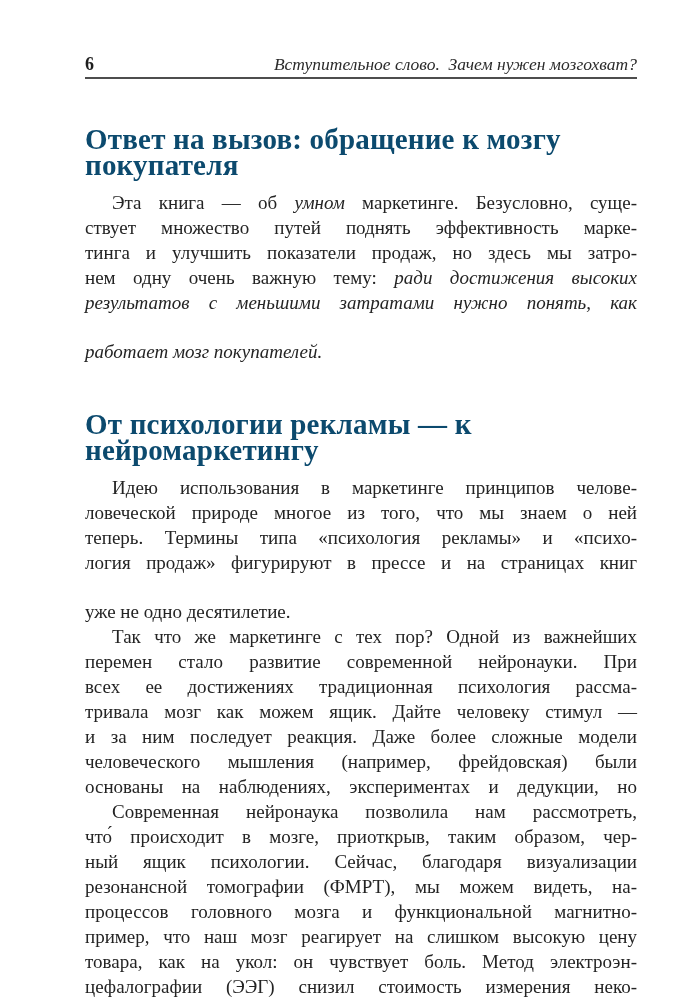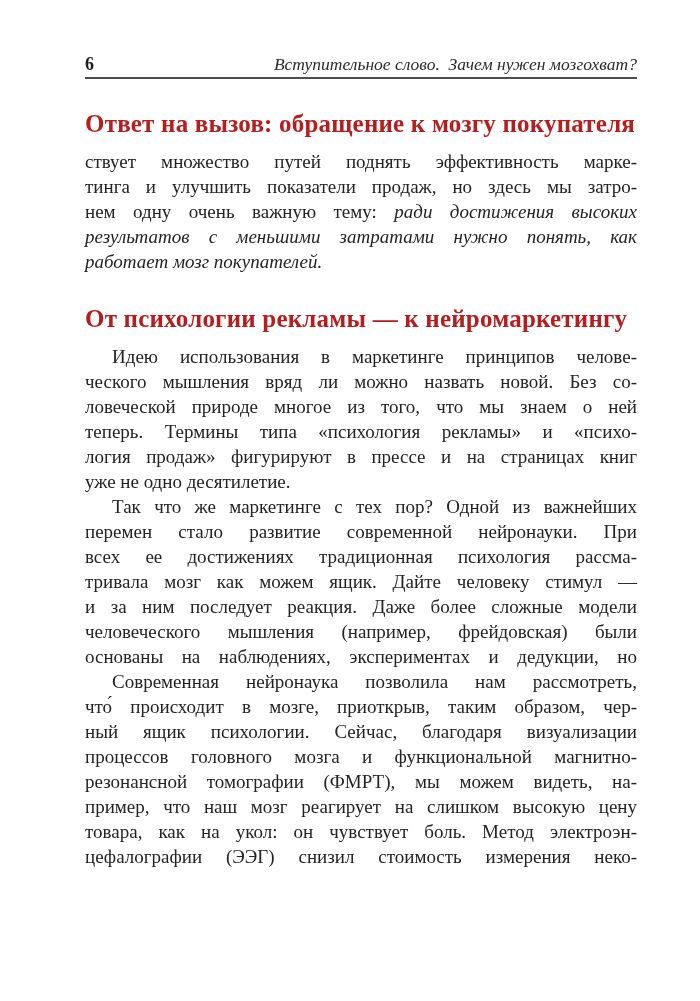--- a/index.html
+++ b/index.html
@@ -16,78 +16,78 @@
 
   .page-header {
     display: flex; justify-content: space-between; align-items: baseline;
     padding-top: 42px;
   }
   .page-num { font-weight: bold; font-size: 18px; color: #1e1e1e; }
   .running-head { font-style: italic; font-size: 17.5px; color: #2b2b2b; margin-top: 12px; }
   .header-rule { height: 2px; background: #4d4d4d; margin-top: 2px; }
 
   .section-heading {
-    font-size: 25px; font-weight: bold; line-height: 26px;
-    color: #b91c1c; letter-spacing: 0.2px;
-    margin: 32px 0 12px 0;
+    font-size: 29px; font-weight: bold; line-height: 26px;
+    color: #0c4a6e; letter-spacing: 0.2px;
+    margin: 47px 0 12px 0;
   }
 
   .paragraph { margin: 0; }
   .line {
     font-size: 19px; line-height: 25px;
     text-align: justify;
     text-align-last: justify;
     -moz-text-align-last: justify;
   }
   .line.indent { text-indent: 27px; }
-  .line.last { text-align-last: left; -moz-text-align-last: left; }
+  .line.last { text-align-last: left; margin-top: 24px; -moz-text-align-last: left; }
   .it { font-style: italic; }
 </style>
 </head>
 <body>
 
 <div class="page">
   <div class="content">
     <div class="page-header">
       <span class="page-num">6</span>
       <span class="running-head">Вступительное слово. Зачем нужен мозгохват?</span>
     </div>
     <div class="header-rule"></div>
     <div id="page-body">
         <h2 class="section-heading">Ответ на вызов: обращение к мозгу покупателя</h2>
         <div class="paragraph">
+          <div class="line indent"><span>Эта книга — об </span><span class="it">умном</span><span> маркетинге. Безусловно, суще-</span></div>
           <div class="line"><span>ствует множество путей поднять эффективность марке-</span></div>
           <div class="line"><span>тинга и улучшить показатели продаж, но здесь мы затро-</span></div>
           <div class="line"><span>нем одну очень важную тему: </span><span class="it">ради достижения высоких</span></div>
           <div class="line"><span class="it">результатов с меньшими затратами нужно понять, как</span></div>
           <div class="line last"><span class="it">работает мозг покупателей.</span></div>
         </div>
         <h2 class="section-heading">От психологии рекламы — к нейромаркетингу</h2>
         <div class="paragraph">
           <div class="line indent"><span>Идею использования в маркетинге принципов челове-</span></div>
-          <div class="line"><span>ческого мышления вряд ли можно назвать новой. Без со-</span></div>
           <div class="line"><span>ловеческой природе многое из того, что мы знаем о ней</span></div>
           <div class="line"><span>теперь. Термины типа «психология рекламы» и «психо-</span></div>
           <div class="line"><span>логия продаж» фигурируют в прессе и на страницах книг</span></div>
           <div class="line last"><span>уже не одно десятилетие.</span></div>
         </div>
         <div class="paragraph">
           <div class="line indent"><span>Так что же маркетинге с тех пор? Одной из важнейших</span></div>
           <div class="line"><span>перемен стало развитие современной нейронауки. При</span></div>
           <div class="line"><span>всех ее достижениях традиционная психология рассма-</span></div>
           <div class="line"><span>тривала мозг как можем ящик. Дайте человеку стимул —</span></div>
           <div class="line"><span>и за ним последует реакция. Даже более сложные модели</span></div>
           <div class="line"><span>человеческого мышления (например, фрейдовская) были</span></div>
           <div class="line"><span>основаны на наблюдениях, экспериментах и дедукции, но</span></div>
         </div>
         <div class="paragraph">
           <div class="line indent"><span>Современная нейронаука позволила нам рассмотреть,</span></div>
           <div class="line"><span>что́ происходит в мозге, приоткрыв, таким образом, чер-</span></div>
           <div class="line"><span>ный ящик психологии. Сейчас, благодаря визуализации</span></div>
+          <div class="line"><span>резонансной томографии (ФМРТ), мы можем видеть, на-</span></div>
           <div class="line"><span>процессов головного мозга и функциональной магнитно-</span></div>
-          <div class="line"><span>резонансной томографии (ФМРТ), мы можем видеть, на-</span></div>
           <div class="line"><span>пример, что наш мозг реагирует на слишком высокую цену</span></div>
           <div class="line"><span>товара, как на укол: он чувствует боль. Метод электроэн-</span></div>
           <div class="line"><span>цефалографии (ЭЭГ) снизил стоимость измерения неко-</span></div>
         </div>
       </div>
   </div>
 </div>
 
 </body></html>

